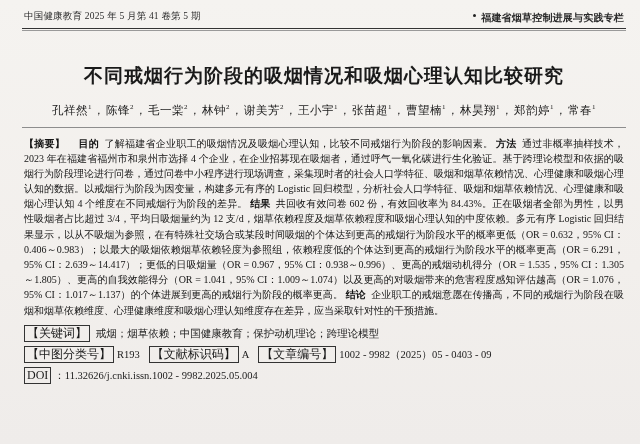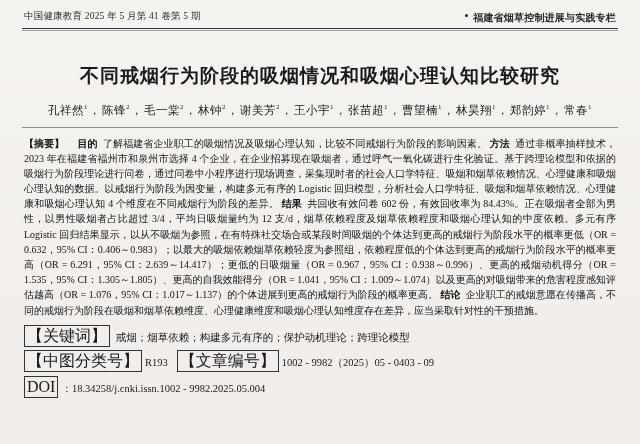--- a/index.html
+++ b/index.html
@@ -12,21 +12,21 @@
     background: #f3f1ee;
     font-family: "Liberation Serif", serif;
     color: #1a1a1a;
     overflow: hidden;
   }
   .page {
     position: relative;
     width: 640px;
     height: 444px;
     box-sizing: border-box;
-    padding: 10px 22px 0 22px;
+    padding: 10px 14px 0 22px;
     background: linear-gradient(180deg,#f5f3f0 0%, #f2efec 60%, #efecea 100%);
   }
   
   .runhead {
     display: flex;
     align-items: baseline;
     justify-content: space-between;
     font-size: 9.5px;
     color: #2a2a2a;
     letter-spacing: 0.2px;
@@ -106,21 +106,21 @@
   .kw {
     font-size: 10.5px;
     margin-top: 7px;
     padding: 0 2px;
     line-height: 1.6;
   }
   .boxtag {
     border: 1px solid #333;
     padding: 0 2px;
     margin-right: 3px;
-    font-size: 16px;
+    font-size: 12px;
     display: inline-block;
     line-height: 1.25;
   }
   .meta-row {
     font-size: 10.5px;
     padding: 0 2px;
     margin-top: 3px;
     display: flex;
     flex-wrap: wrap;
     gap: 3px 9px;
@@ -164,29 +164,32 @@
     <span class="lead">方法</span>
     <span>&nbsp;</span><span>通过非概率抽样技术，2023 年在福建省福州市和泉州市选择 4 个企业，在企业招募现在吸烟者，通过呼气一氧化碳进行生化验证。基于跨理论模型和依据的吸烟行为阶段理论进行问卷，通过问卷中小程序进行现场调查，采集现时者的社会人口学特征、吸烟和烟草依赖情况、心理健康和吸烟心理认知的数据。以戒烟行为阶段为因变量，构建多元有序的 Logistic 回归模型，分析社会人口学特征、吸烟和烟草依赖情况、心理健康和吸烟心理认知 4 个维度在不同戒烟行为阶段的差异。</span>
     <span class="lead">结果</span>
     <span>&nbsp;</span><span>共回收有效问卷 602 份，有效回收率为 84.43%。正在吸烟者全部为男性，以男性吸烟者占比超过 3/4，平均日吸烟量约为 12 支/d，烟草依赖程度及烟草依赖程度和吸烟心理认知的中度依赖。多元有序 Logistic 回归结果显示，以从不吸烟为参照，在有特殊社交场合或某段时间吸烟的个体达到更高的戒烟行为阶段水平的概率更低（OR = 0.632，95% CI：0.406～0.983）；以最大的吸烟依赖烟草依赖轻度为参照组，依赖程度低的个体达到更高的戒烟行为阶段水平的概率更高（OR = 6.291，95% CI：2.639～14.417）；更低的日吸烟量（OR = 0.967，95% CI：0.938～0.996）、更高的戒烟动机得分（OR = 1.535，95% CI：1.305～1.805）、更高的自我效能得分（OR = 1.041，95% CI：1.009～1.074）以及更高的对吸烟带来的危害程度感知评估越高（OR = 1.076，95% CI：1.017～1.137）的个体进展到更高的戒烟行为阶段的概率更高。</span>
     <span class="lead">结论</span>
     <span>&nbsp;</span><span>企业职工的戒烟意愿在传播高，不同的戒烟行为阶段在吸烟和烟草依赖维度、心理健康维度和吸烟心理认知维度存在差异，应当采取针对性的干预措施。</span>
   </div>
 
   <div class="kw">
     <span class="boxtag">【关键词】</span>
-    <span>戒烟；烟草依赖；构建多元有序的；保护动机理论；跨理论模型</span>
+    <span>戒烟；烟草依赖；中国健康教育；保护动机理论；跨理论模型</span>
   </div>
 
   <div class="meta-row">
     <span class="seg">
       <span class="boxtag">【中图分类号】</span><span>R193</span>
     </span>
     <span class="seg">
+      <span class="boxtag">【文献标识码】</span><span>A</span>
+    </span>
+    <span class="seg">
       <span class="boxtag">【文章编号】</span><span>1002 - 9982（2025）05 - 0403 - 09</span>
     </span>
   </div>
 
   <div class="doi">
-    <span class="boxtag">DOI</span><span>：18.34258/j.cnki.issn.1002 - 9982.2025.05.004</span>
+    <span class="boxtag">DOI</span><span>：11.32626/j.cnki.issn.1002 - 9982.2025.05.004</span>
   </div>
 
 </div>
 
 </body></html>

